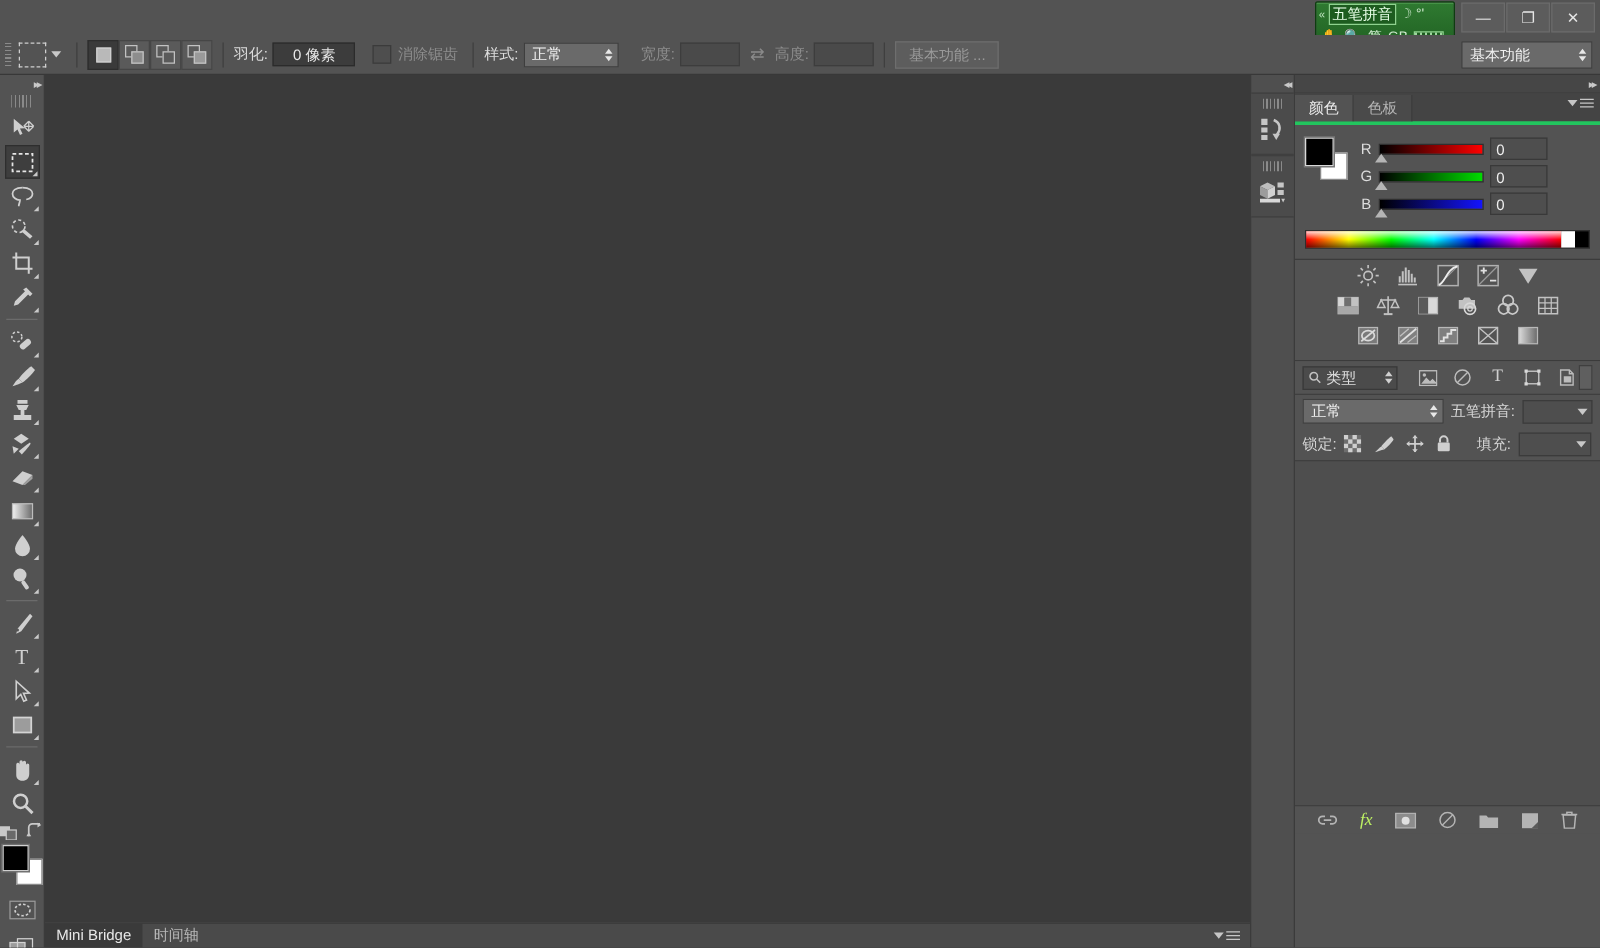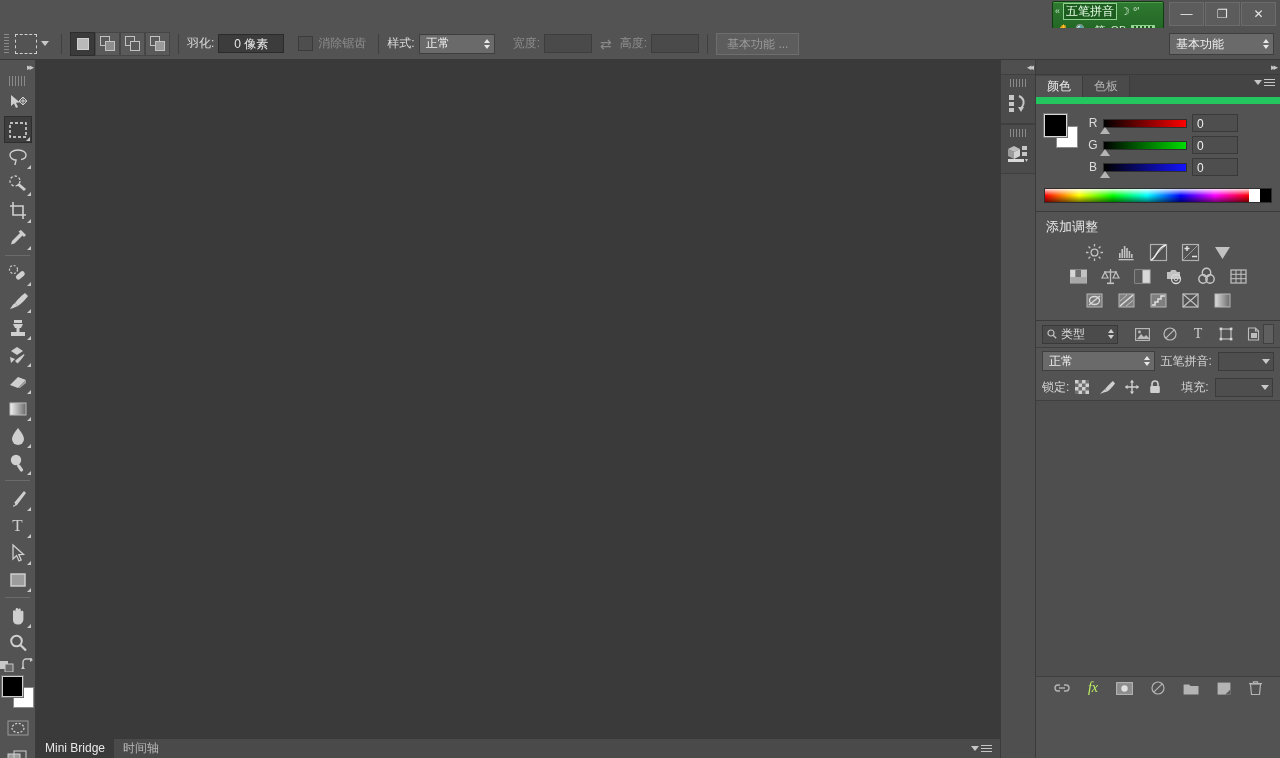--- a/index.html
+++ b/index.html
@@ -111,21 +111,21 @@
   .dc-grip{height:8px;background:repeating-linear-gradient(90deg,#8a8a8a 0 1px,transparent 1px 3px);
            margin:1px 9px 4px 9px;}
   .dc-ico{height:26px;display:flex;align-items:center;justify-content:center;}
 
   
   .rightdock{position:absolute;left:1036px;top:60px;width:244px;height:698px;background:#535353;}
   .rd-head{height:14px;background:#464646;display:flex;align-items:center;justify-content:flex-end;
            padding-right:4px;border-bottom:1px solid #3b3b3b;}
   .panel{background:#535353;border-bottom:1px solid #3b3b3b;}
   .tabrow{height:22px;background:#444;display:flex;align-items:flex-end;position:relative;
-          border-bottom:7px solid #22c55e;}
+          border-bottom:3px solid #22c55e;}
   .ptab{height:21px;line-height:21px;padding:0 11px;font-size:12px;color:#b4b4b4;background:#4a4a4a;
         border-right:1px solid #3b3b3b;}
   .ptab.active{background:#535353;color:#ececec;}
   .pmenu{position:absolute;right:5px;top:4px;display:flex;align-items:center;gap:2px;}
   .pmenu .tri{width:0;height:0;border-left:4px solid transparent;border-right:4px solid transparent;
               border-top:5px solid #c6c6c6;}
   .pmenu .bars{display:flex;flex-direction:column;gap:2px;}
   .pmenu .bars i{width:11px;height:1px;background:#c6c6c6;}
 
   
@@ -578,21 +578,20 @@
         </div>
       </div>
       <div class="spectrum">
         <span class="sp-ramp"></span>
         <span class="sp-w"></span>
         <span class="sp-b"></span>
       </div>
     </div>
 
     <div class="panel">
-      <div class="adj-title">添加调整</div>
       <div class="adj-grid">
         <div class="adj-row">
           <span class="adj-ico">
             <svg width="19" height="19" viewBox="0 0 19 19">
                 <circle cx="9.5" cy="9.5" r="3.4" fill="none" stroke="#c2c2c2" stroke-width="1.3"></circle>
                 <g stroke="#c2c2c2" stroke-width="1.3">
                   <path d="M9.5 1 v2.5 M9.5 15.5 v2.5 M1 9.5 h2.5 M15.5 9.5 h2.5 M3.5 3.5 l1.8 1.8 M13.7 13.7 l1.8 1.8 M15.5 3.5 l-1.8 1.8 M5.3 13.7 l-1.8 1.8"></path>
                 </g>
               </svg>
           </span>

